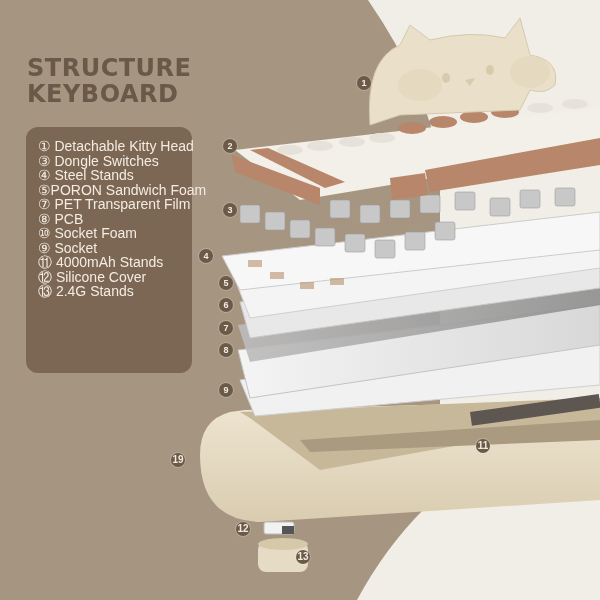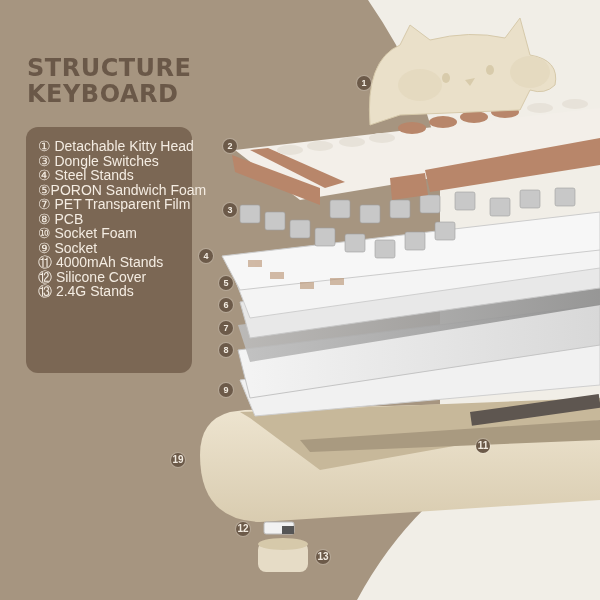--- a/index.html
+++ b/index.html
@@ -148,13 +148,13 @@
 <div class="badge" style="left:223px;top:203px">3</div>
 <div class="badge" style="left:199px;top:249px">4</div>
 <div class="badge" style="left:219px;top:276px">5</div>
 <div class="badge" style="left:219px;top:298px">6</div>
 <div class="badge" style="left:219px;top:321px">7</div>
 <div class="badge" style="left:219px;top:343px">8</div>
 <div class="badge" style="left:219px;top:383px">9</div>
 <div class="badge small" style="left:171px;top:453px">19</div>
 <div class="badge small" style="left:476px;top:439px">11</div>
 <div class="badge small" style="left:236px;top:522px">12</div>
-<div class="badge small" style="left:316px;top:550px">13</div>
+<div class="badge small" style="left:296px;top:550px">13</div>
 
 </body></html>

